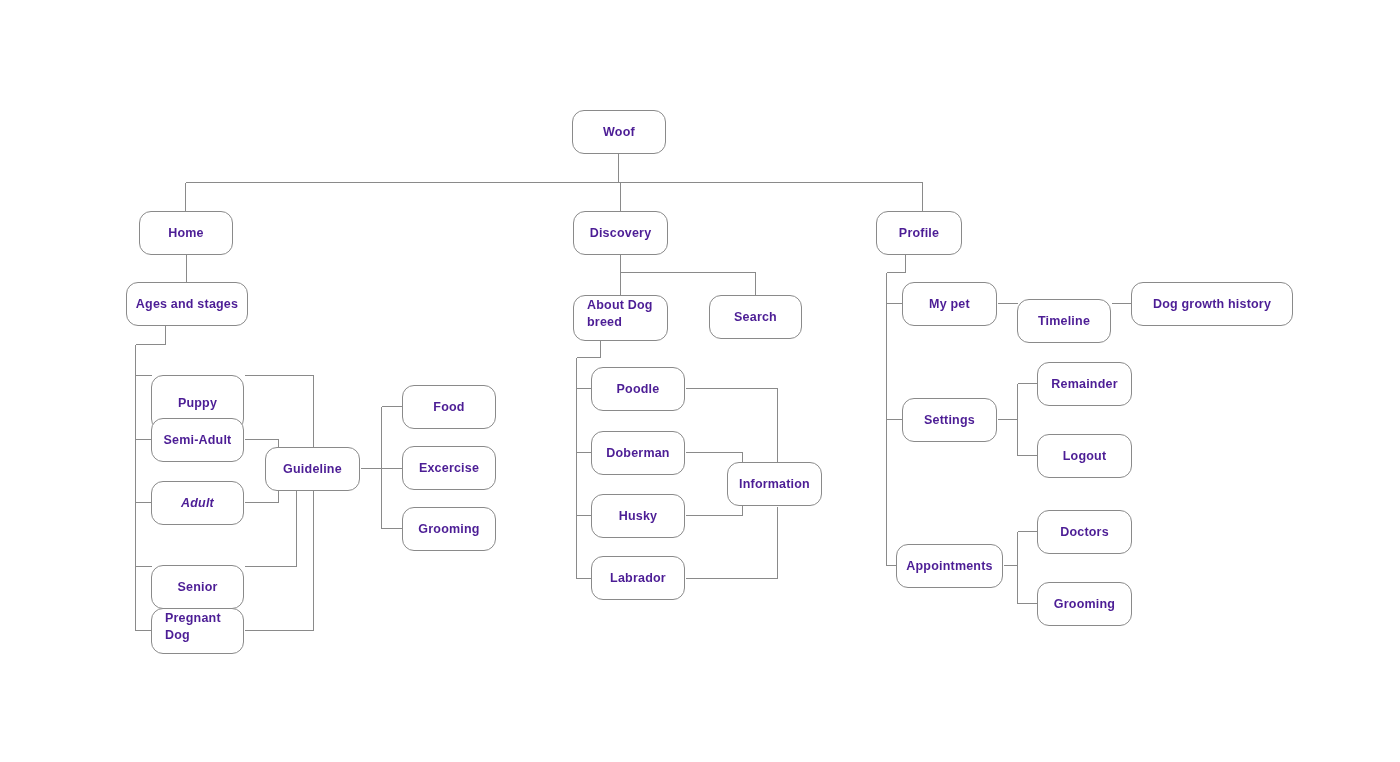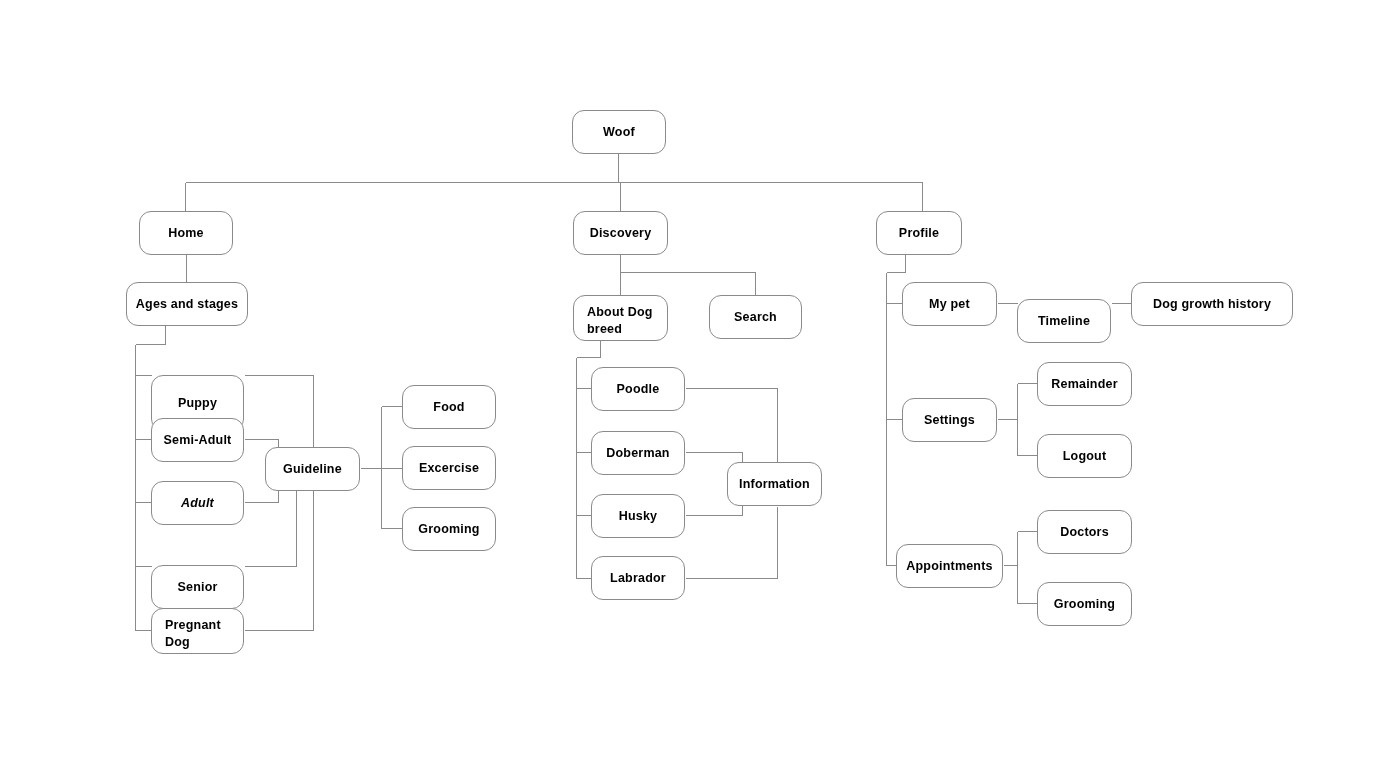--- a/index.html
+++ b/index.html
@@ -29,30 +29,30 @@
   .node {
     position: absolute;
     box-sizing: border-box;
     background: #ffffff;
     border: 1px solid #8a8a8a;
     border-radius: 12px;
     display: flex;
     align-items: center;
     justify-content: center;
     text-align: center;
-    color: #000000;
+    color: #4c1d95;
     font-family: "Liberation Sans", sans-serif;
     font-size: 12.5px;
     font-weight: bold;
     letter-spacing: 0.2px;
     line-height: 1.35;
     z-index: 2;
   }
   .node.two-line {
-    align-items: flex-start;
+    align-items: center;
     justify-content: flex-start;
     text-align: left;
     padding: 8px 0 16px 13px;
   }
   .node .label {
     display: block;
   }
 </style>
 </head>
 <body>

